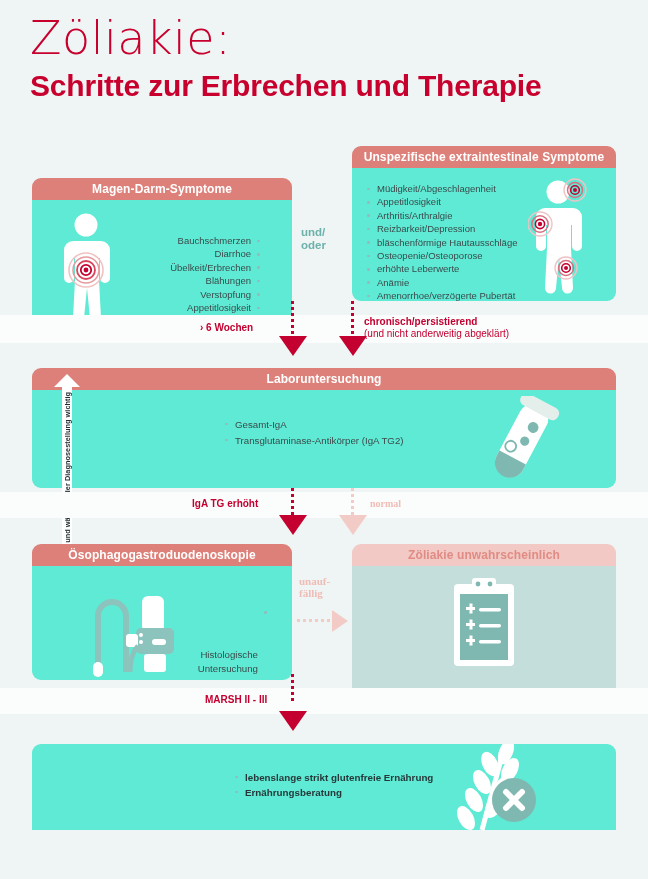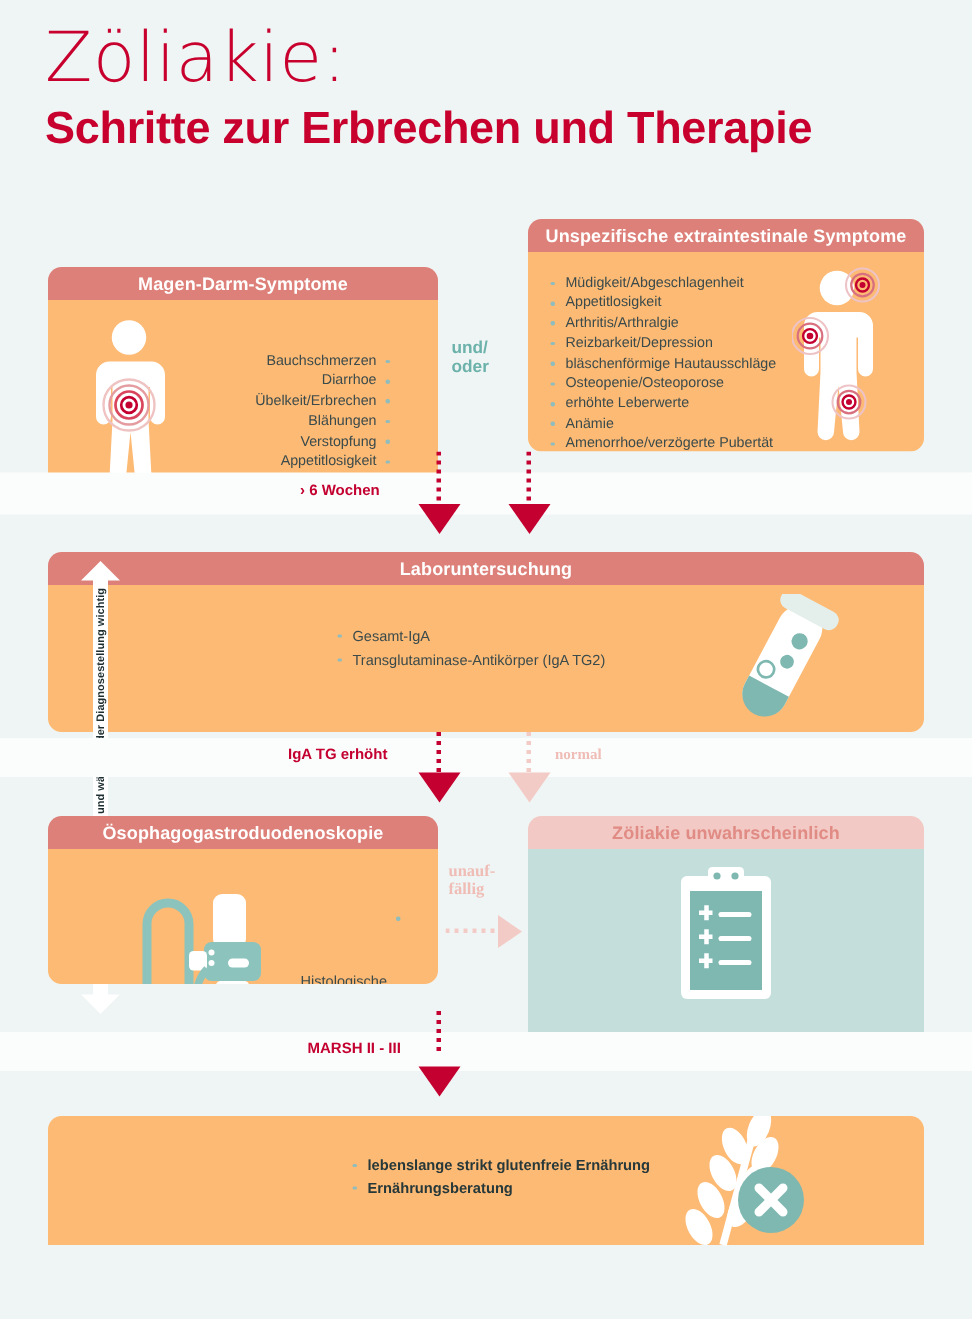--- a/index.html
+++ b/index.html
@@ -27,21 +27,21 @@
   
   .card{position:absolute;border-radius:9px;overflow:hidden;}
   .card .hd{
     height:22px;line-height:22px;text-align:center;
     font-size:12px;font-weight:700;color:#ffffff;letter-spacing:.1px;
   }
   .card .bd{position:relative;width:100%;height:calc(100% - 22px);}
   .hd-salmon{background:#dd8079;}
   .hd-pink{background:#f2c9c4;color:#e08b84 !important;}
   .hd-crimson{background:#c3002f;}
-  .bd-mint{background:#fdba74;}
+  .bd-mint{background:#5eead4;}
   .bd-mint-l{background:#c3dedb;}
 
   
   ul.bl{margin:0;padding:0;list-style:none;}
   ul.bl li{
     position:relative;font-size:9.5px;color:#3b4b4c;line-height:13.4px;
     padding-left:13px;
   }
   ul.bl li:before{
     content:"";position:absolute;left:3px;top:5.6px;
@@ -203,20 +203,24 @@
   <div class="wstrip" style="left:0;top:315px;width:648px;height:28px;"></div>
 
   <div class="dotline" style="left:291px;top:301px;height:36px;"></div>
   <div class="tri-down" style="left:279px;top:336px;"></div>
 
   <div class="dotline" style="left:351px;top:301px;height:36px;"></div>
   <div class="tri-down" style="left:339px;top:336px;"></div>
 
   <div class="conn-label" style="left:200px;top:322px;">› 6 Wochen</div>
 
+  <div style="position:absolute;left:364px;top:316px;line-height:11.6px;">
+    <div class="conn-label" style="position:relative;left:0;top:0;font-size:10px;">chronisch/persistierend</div>
+    <div class="conn-label" style="position:relative;left:0;top:0;font-size:10px;font-weight:400;">(und nicht anderweitig abgeklärt)</div>
+  </div>
 
   <div class="card" id="box-lab" style="left:32px;top:368px;width:584px;height:120px;">
     <div class="hd hd-salmon">Laboruntersuchung</div>
     <div class="bd bd-mint">
 
       <ul class="bl" style="position:absolute;left:190px;top:27px;width:300px;line-height:16px;">
         <li style="line-height:16px;font-size:9.7px;">Gesamt-IgA</li>
         <li style="line-height:16px;font-size:9.7px;">Transglutaminase-Antikörper (IgA TG2)</li>
       </ul>
 
@@ -246,21 +250,21 @@
 
   <div class="dotline" style="left:291px;top:488px;height:28px;"></div>
   <div class="tri-down" style="left:279px;top:515px;"></div>
 
   <div class="dotline soft" style="left:351px;top:488px;height:28px;"></div>
   <div class="tri-down soft" style="left:339px;top:515px;"></div>
 
   <div class="conn-label" style="left:192px;top:498px;">IgA TG erhöht</div>
   <div class="conn-label soft" style="left:370px;top:498px;">normal</div>
 
-  <div class="card" id="box-endo" style="left:32px;top:544px;width:260px;height:112px;">
+  <div class="card" id="box-endo" style="left:32px;top:544px;width:260px;height:136px;">
     <div class="hd hd-salmon">Ösophagogastroduodenoskopie</div>
     <div class="bd bd-mint">
 
       <div style="position:absolute;left:52px;top:18px;width:110px;height:96px;">
         <svg width="110" height="96" viewBox="0 0 110 96">
           <path d="M14 88 V32 a14 14 0 0 1 28 0 V88" fill="none" stroke="#8cc4bd" stroke-width="6"></path>
           <rect x="9" y="78" width="10" height="15" rx="5" fill="#ffffff"></rect>
           <rect x="58" y="12" width="22" height="36" rx="6" fill="#ffffff"></rect>
           <rect x="52" y="44" width="38" height="26" rx="5" fill="#8cc4bd"></rect>
           <rect x="42" y="50" width="12" height="13" rx="3" fill="#ffffff"></rect>

